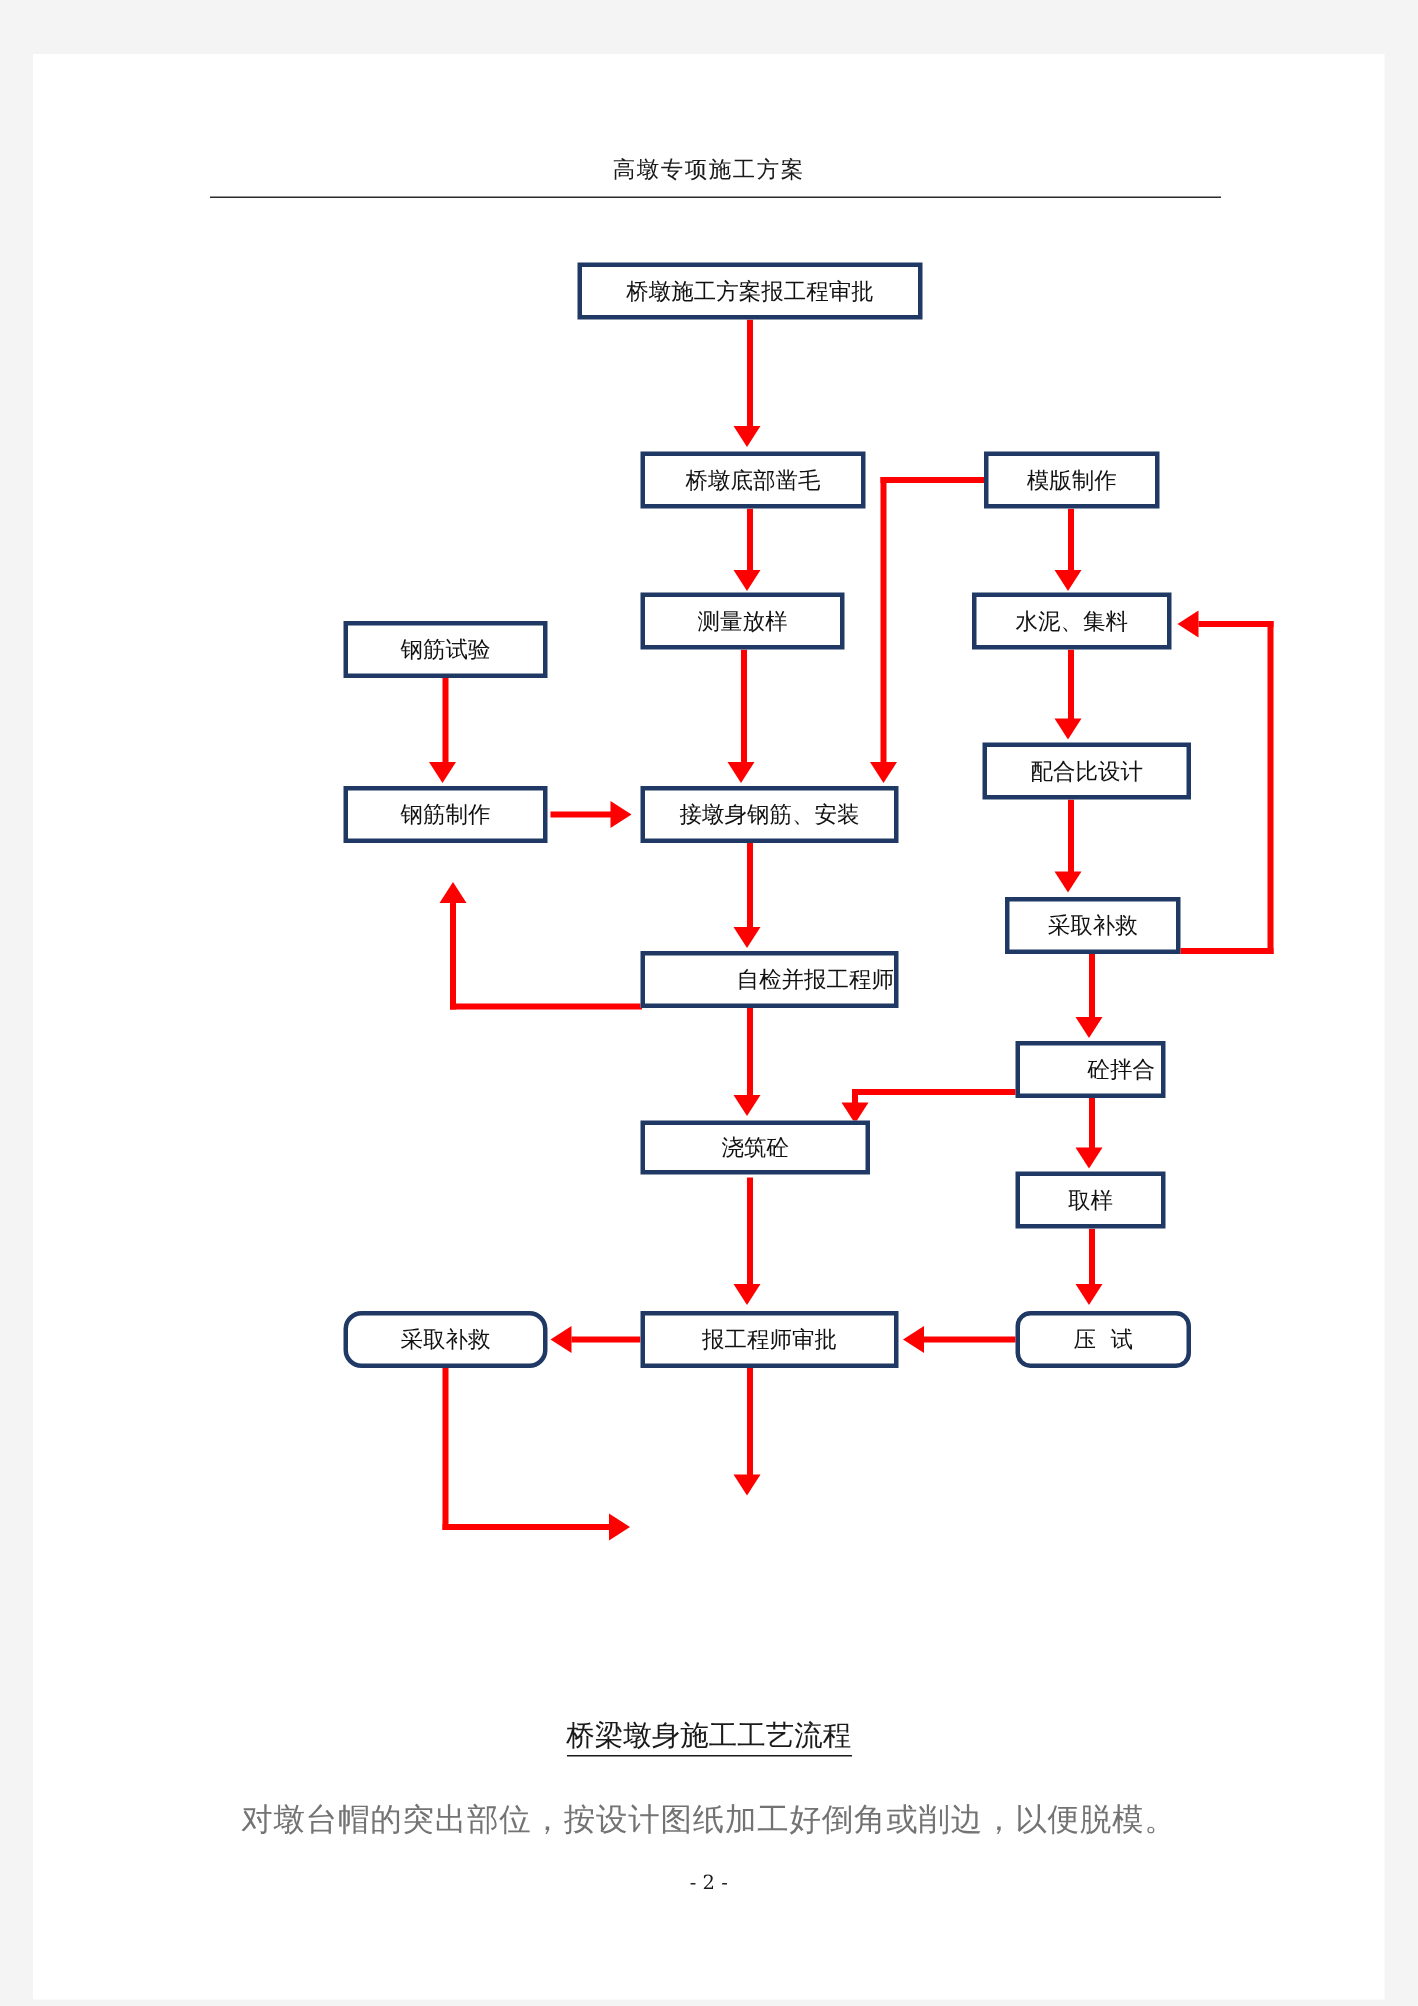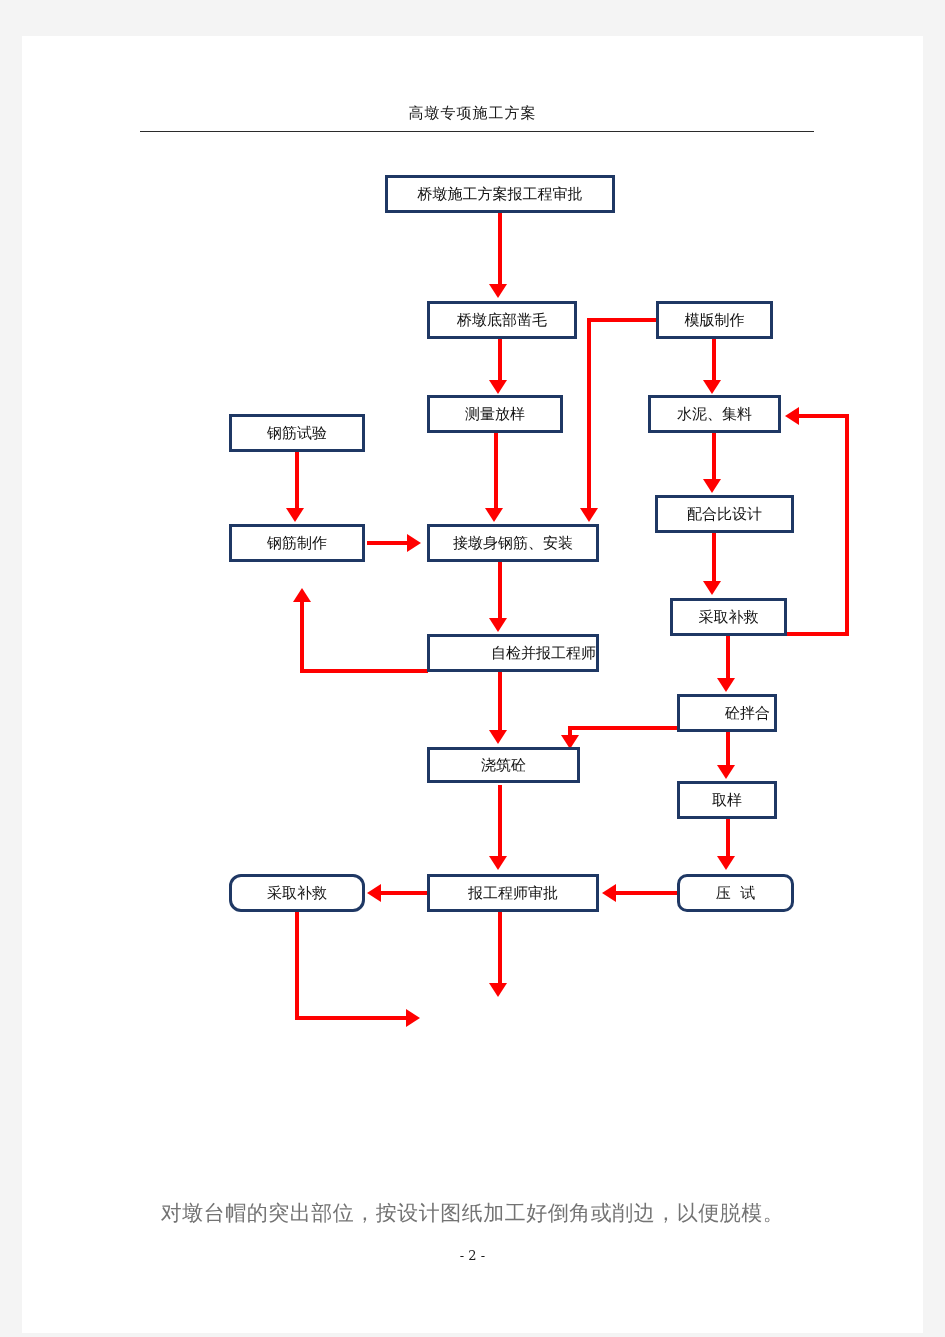--- a/index.html
+++ b/index.html
@@ -286,18 +286,21 @@
 
     <div class="seg v" style="left:476px; top:876px; height:74px;"></div>
     <div class="arrow down" style="left:467px; top:947px;"></div>
 
     <div class="seg v" style="left:273px; top:876px; height:108px;"></div>
     <div class="seg h" style="left:273px; top:980px; width:113px;"></div>
     <div class="arrow right" style="left:384px; top:973px;"></div>
 
   </div>
 
+  <div id="caption">
+    <span>桥梁墩身施工工艺流程</span>
+  </div>
 
   <div id="body-text">对墩台帽的突出部位，按设计图纸加工好倒角或削边，以便脱模。</div>
 
   <div id="page-number">- 2 -</div>
 
 </div>
 
 </body></html>

